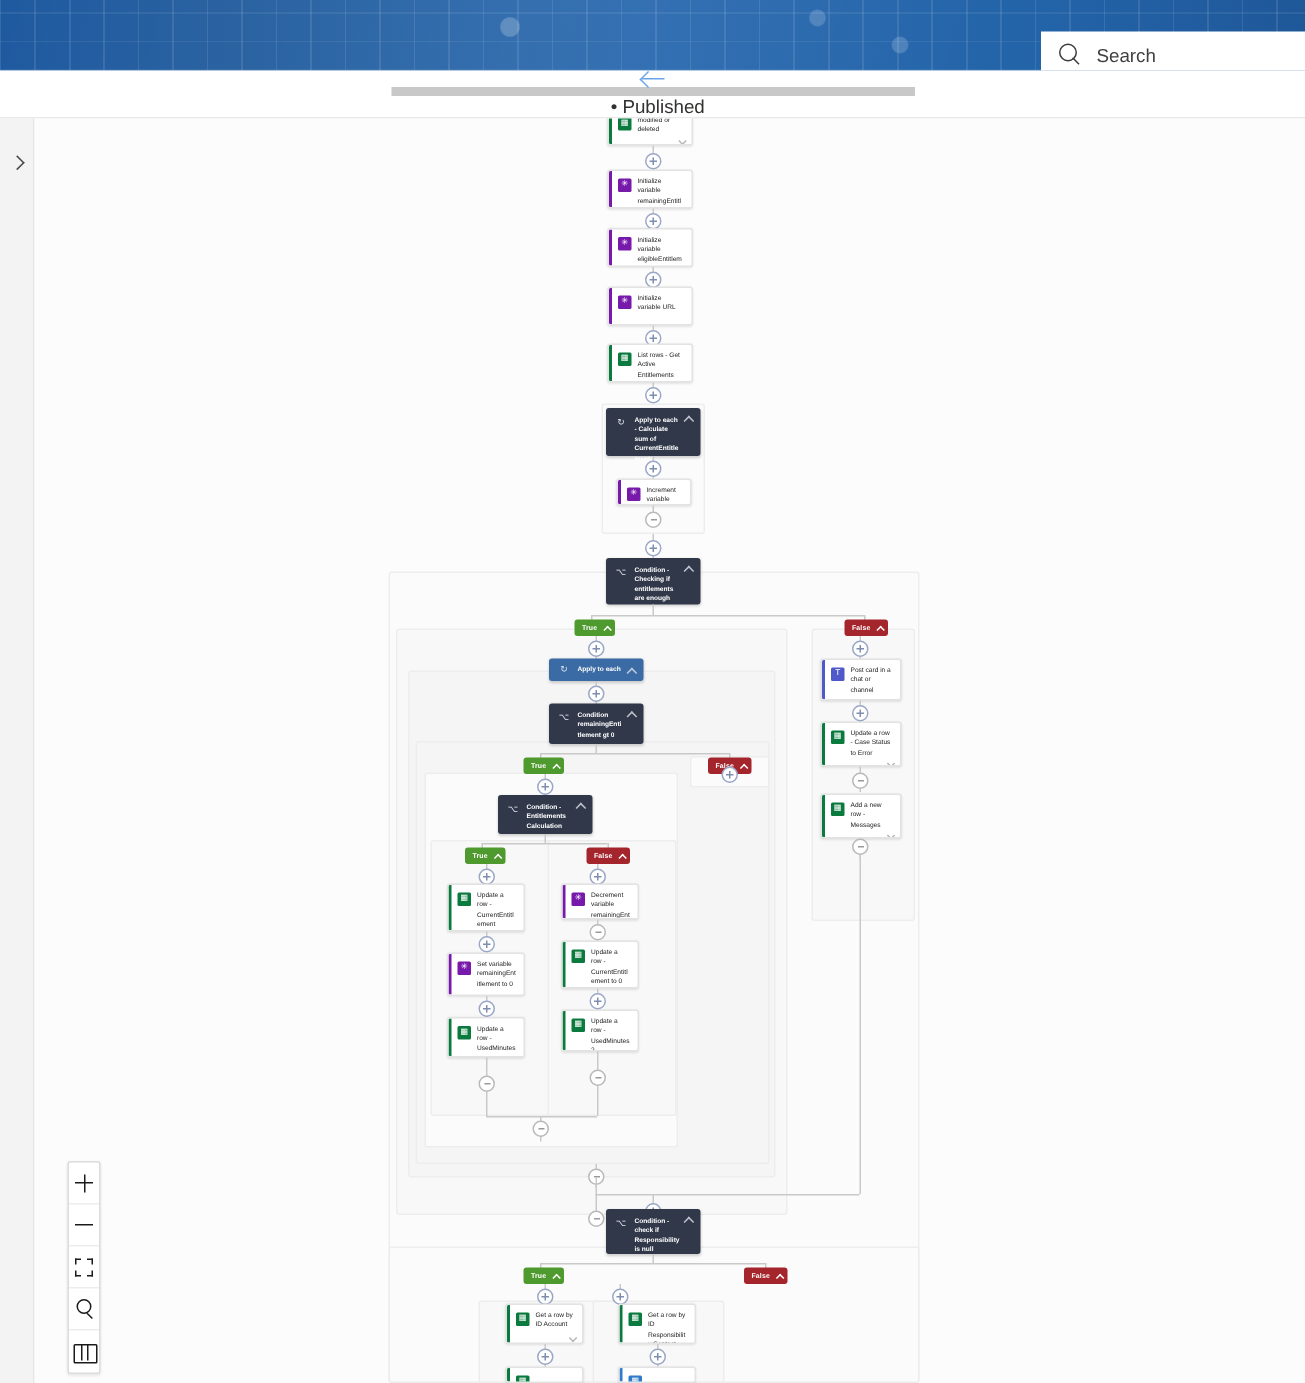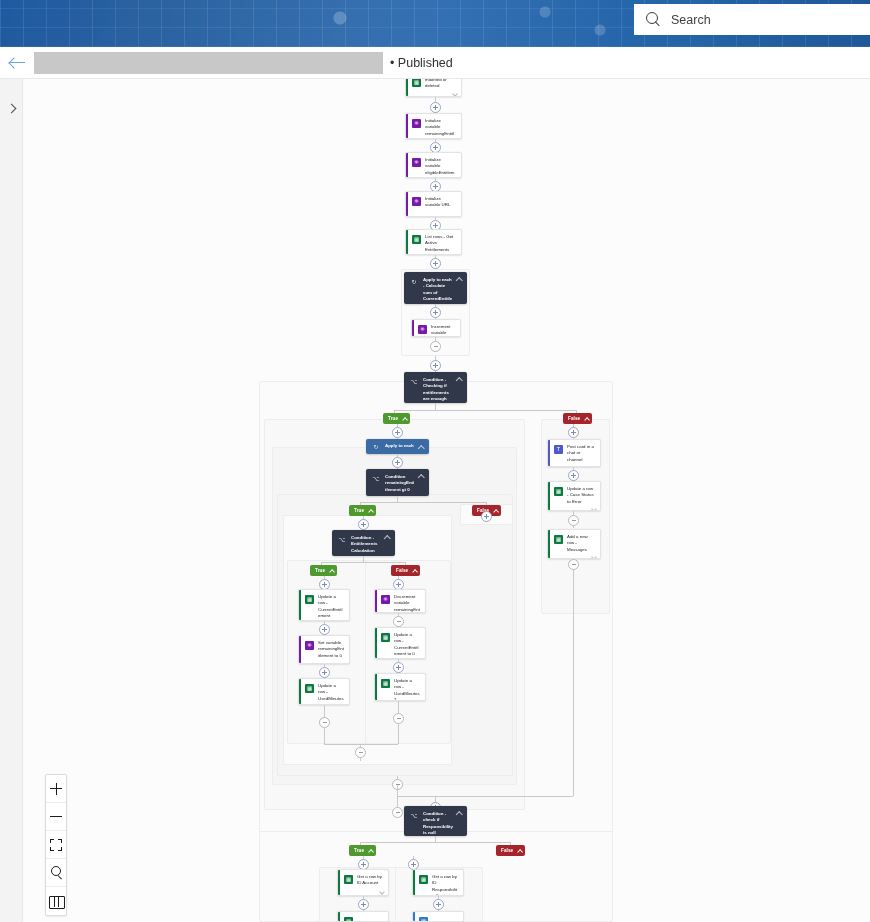--- a/index.html
+++ b/index.html
@@ -40,22 +40,22 @@
     width: 13px; height: 13px;
     display: grid; grid-template-columns: repeat(3, 3px);
     grid-template-rows: repeat(3, 3px); gap: 2px;
   }
   .waffle-grid i { background: #ffffff; display: block; width: 3px; height: 3px; border-radius: 0.5px;}
   .brand-title {
     color: #ffffff; font-size: 15px; font-weight: bold;
     letter-spacing: 0.15px; padding-left: 6px;
   }
   .searchbox {
-    position: absolute; right: 0; top: 4px;
-    width: 236px; height: 31px;
+    position: absolute; right: 0; top: 21px;
+    width: 176px; height: 31px;
     background: #ffffff;
     display: flex; align-items: center;
     padding-left: 12px;
   }
   .searchbox .mag {
     width: 15px; height: 15px; flex: 0 0 15px;
     position: relative; margin-right: 10px;
   }
   .searchbox .mag::before {
     content: ''; position: absolute; left: 0; top: 0;
@@ -68,21 +68,21 @@
     transform: rotate(45deg); transform-origin: left center;
   }
   .search-ph { color: #3f3f3f; font-size: 12.5px; }
 
   
   .cmdbar {
     position: absolute; top: 47px; left: 0;
     width: 870px; height: 32px;
     background: #ffffff;
     border-bottom: 1px solid #e8e8e8;
-    display: flex; align-items: center;
+    display: flex; align-items: center; flex-direction: column;
   }
   .back-btn {
     width: 34px; height: 32px; display: flex;
     align-items: center; justify-content: center; cursor: pointer;
   }
   .back-arrow {
     width: 15px; height: 11px; position: relative;
   }
   .back-arrow::before {
     content: ''; position: absolute; left: 0; top: 5px;

